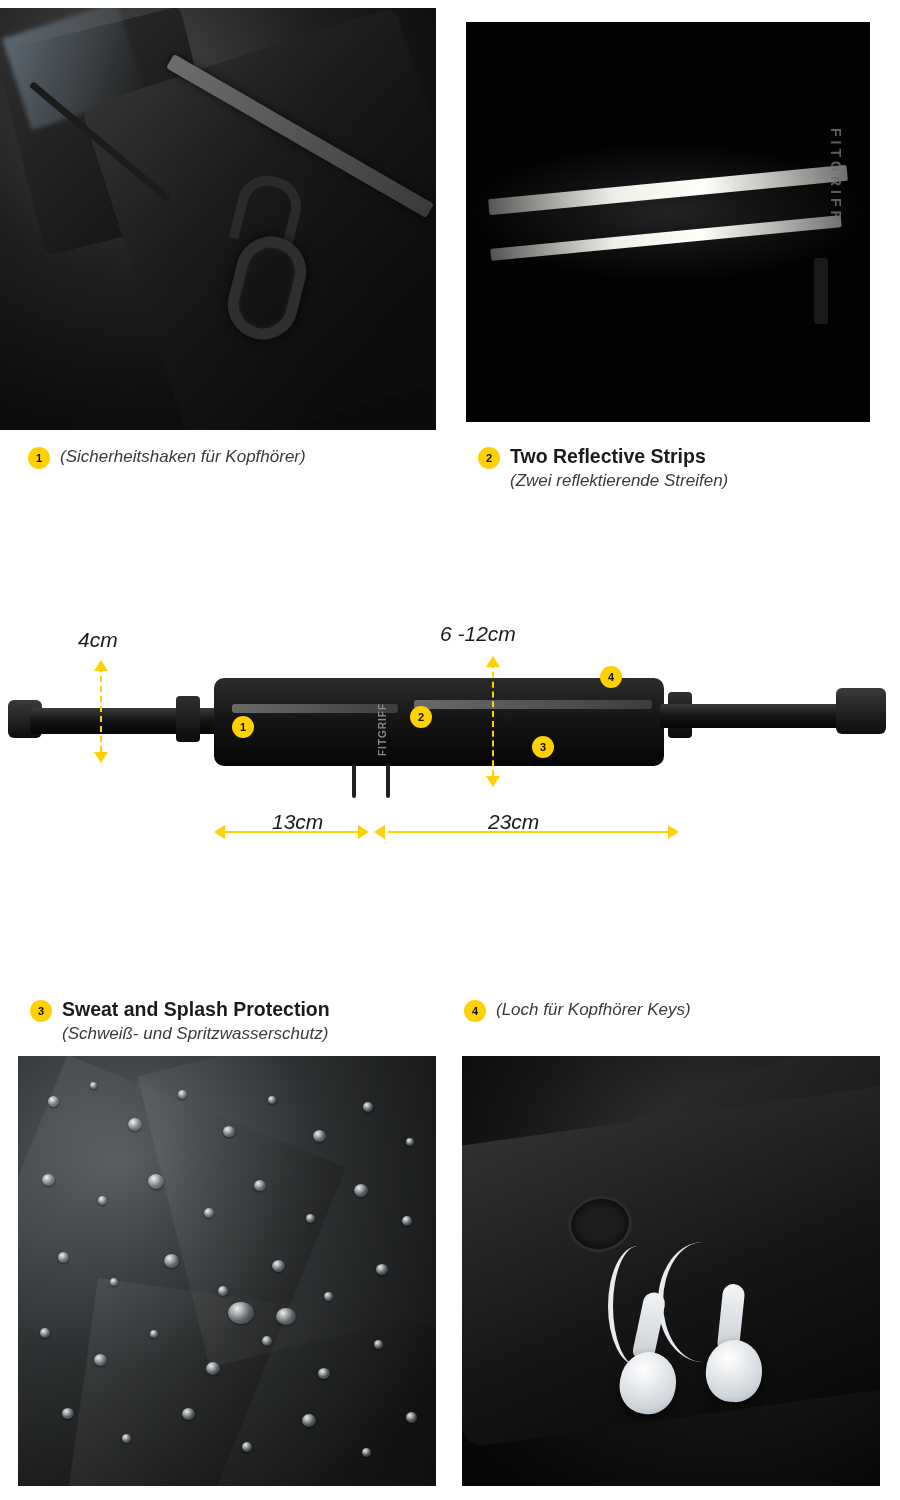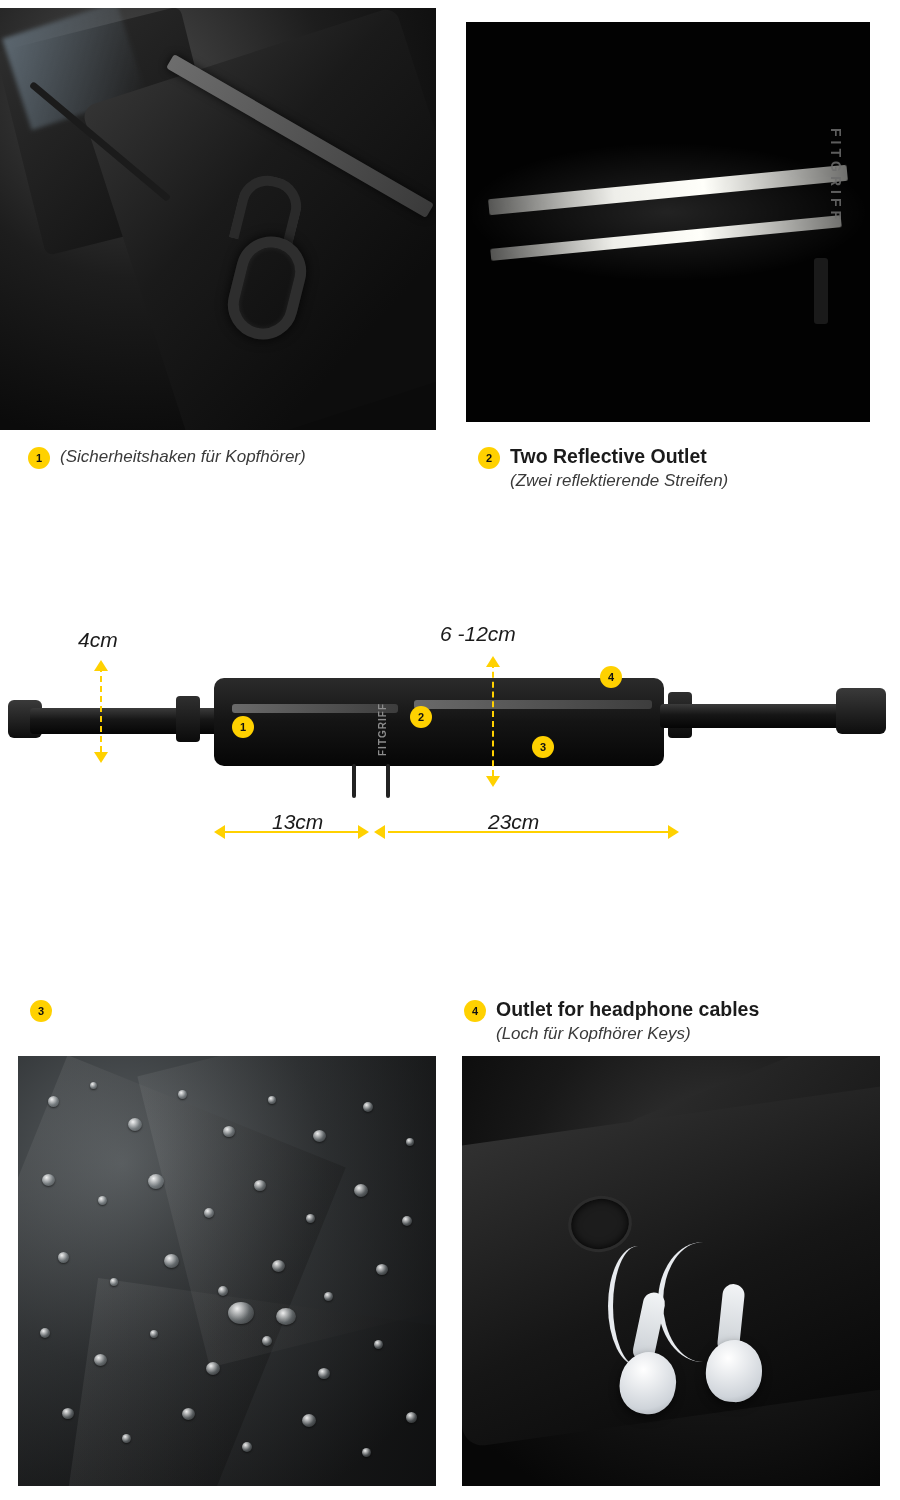--- a/index.html
+++ b/index.html
@@ -335,21 +335,21 @@
   <div class="caption" id="caption-1">
     <div class="badge">1</div>
     <div class="cap-text">
       <div class="cap-sub">(Sicherheitshaken für Kopfhörer)</div>
     </div>
   </div>
 
   <div class="caption" id="caption-2">
     <div class="badge">2</div>
     <div class="cap-text">
-      <div class="cap-title">Two Reflective Outlet</div>
+      <div class="cap-title">Two Reflective Strips</div>
       <div class="cap-sub">(Zwei reflektierende Streifen)</div>
     </div>
   </div>
 
   <div id="diagram">
 
     <div id="clasp-left"></div>
     <div class="belt-strap" id="strap-left"></div>
     <div class="buckle" id="buckle-left"></div>
 
@@ -385,26 +385,29 @@
     <div class="dim-label" style="left:488px; top:210px;">23cm</div>
 
     <div class="diagram-badge" style="left:232px; top:116px;">1</div>
     <div class="diagram-badge" style="left:410px; top:106px;">2</div>
     <div class="diagram-badge" style="left:532px; top:136px;">3</div>
     <div class="diagram-badge" style="left:600px; top:66px;">4</div>
   </div>
 
   <div class="caption" id="caption-3">
     <div class="badge">3</div>
+    <div class="cap-text">
+      <div class="cap-title">Sweat and Splash Protection</div>
+      <div class="cap-sub">(Schweiß- und Spritzwasserschutz)</div>
+    </div>
   </div>
 
   <div class="caption" id="caption-4">
     <div class="badge">4</div>
     <div class="cap-text">
-      <div class="cap-title">Outlet for headphone cables</div>
       <div class="cap-sub">(Loch für Kopfhörer Keys)</div>
     </div>
   </div>
 
   <div class="photo" id="photo-water">
     <div class="fold" style="left:-40px; top:40px; width:300px; height:420px; transform:rotate(22deg);"></div>
     <div class="fold" style="left:150px; top:-30px; width:380px; height:300px; transform:rotate(-14deg);"></div>
     <div class="fold" style="left:60px; top:250px; width:420px; height:260px; transform:rotate(8deg);"></div>
     <div class="droplets">
       <div class="drop" style="left:30px;  top:40px;  width:11px; height:11px;"></div>

